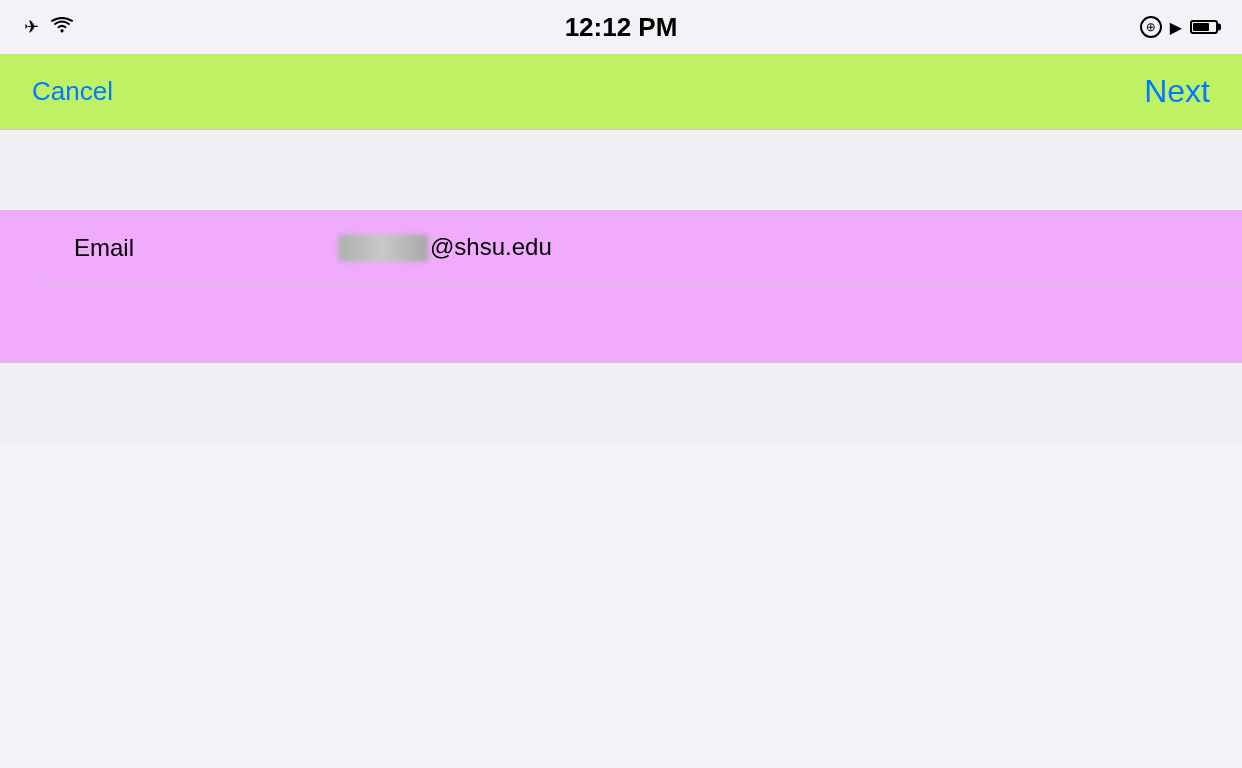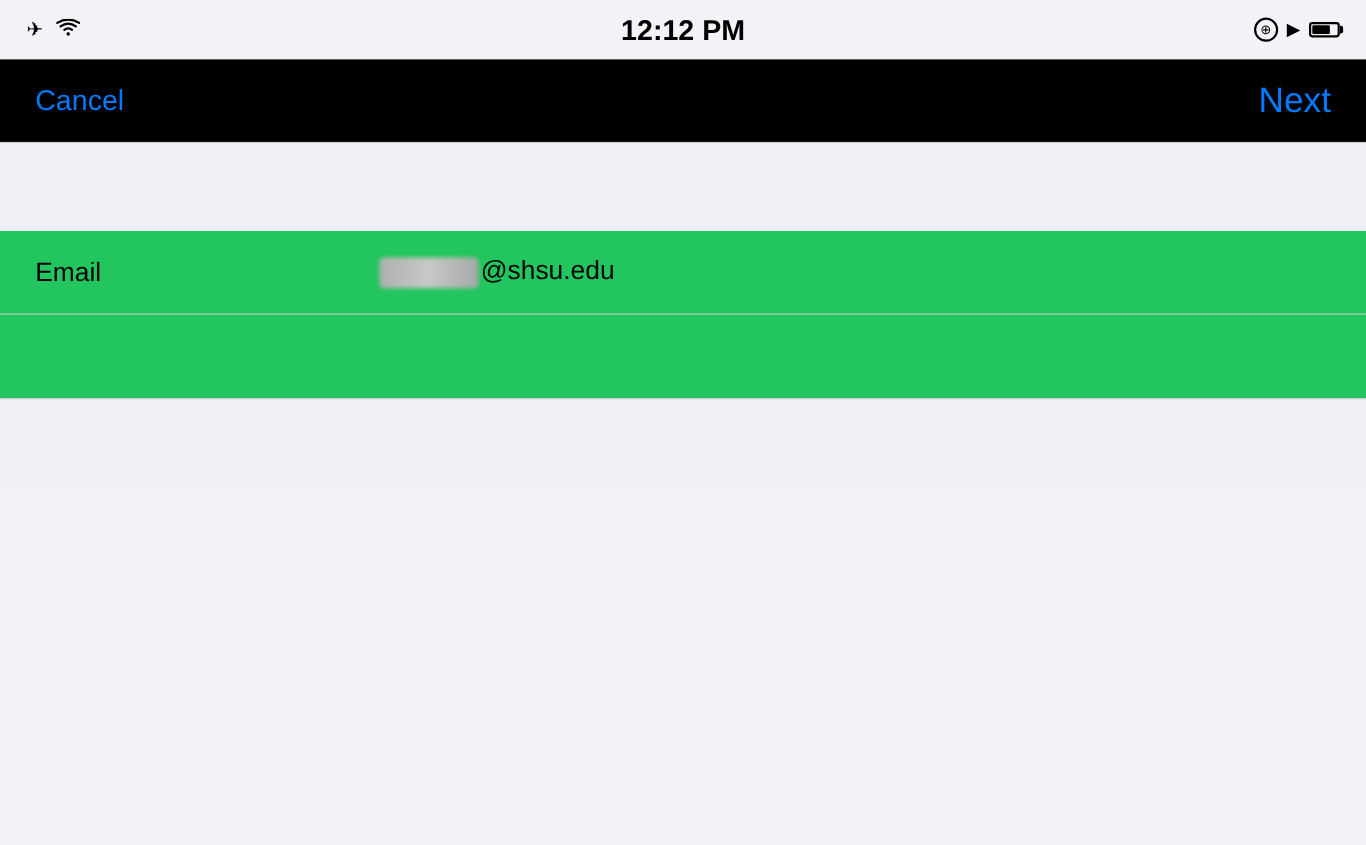--- a/index.html
+++ b/index.html
@@ -89,21 +89,21 @@
       background: #000;
       border-radius: 1px;
     }
 
     
     .nav-bar {
       display: flex;
       justify-content: space-between;
       height: 76px;
       padding: 0 32px;
-      background: #000000;
+      background: #bef264;
       border-bottom: 1px solid #c8c8cc;
     }
 
     .nav-cancel {
       font-size: 26px;
       color: #007aff;
       font-weight: 400;
       cursor: pointer;
       background: none;
       border: none;
@@ -121,21 +121,22 @@
     }
 
     
     .gray-area {
       height: 80px;
       background: #efeff4;
     }
 
     
     .form-area {
-      background: #22c55e;
+      background: #f0abfc;
+      padding-left: 42px;
     }
 
     
     .form-row {
       display: flex;
       align-items: center;
       min-height: 76px;
       padding: 0 32px;
       border-bottom: 1px solid #c8c8cc;
     }
@@ -145,21 +146,21 @@
       color: #000;
       font-weight: 400;
       width: 200px;
       flex-shrink: 0;
     }
 
     .form-value {
       font-size: 24px;
       color: #000;
       font-weight: 400;
-      margin-left: 113px;
+      margin-left: 64px;
       flex: 1;
     }
 
     .blurred-text {
       display: inline-block;
       width: 90px;
       height: 28px;
       background: linear-gradient(to right, #b0b0b0, #c8c8c8, #a8a8a8);
       border-radius: 4px;
       filter: blur(2px);

